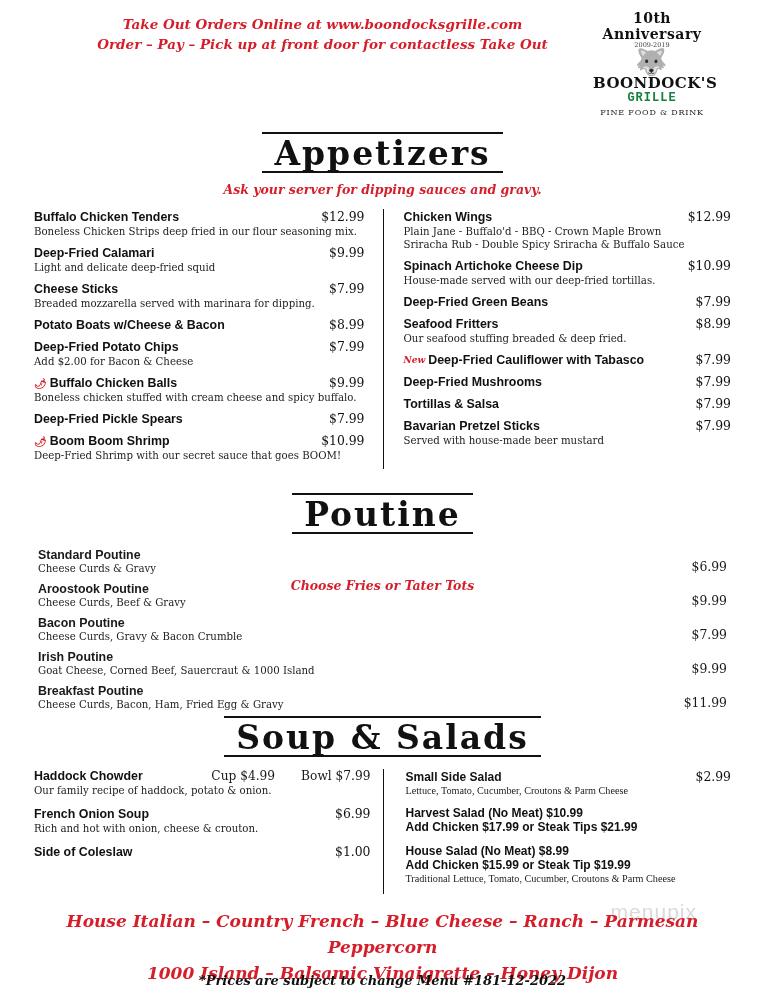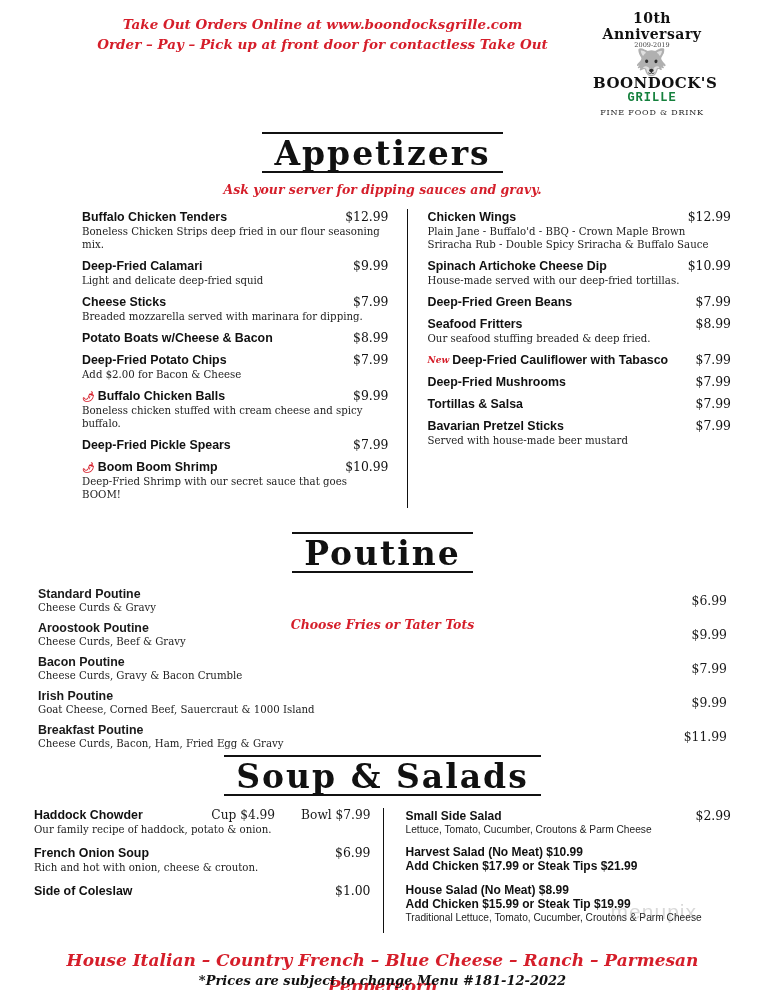--- a/index.html
+++ b/index.html
@@ -129,21 +129,20 @@
     color: #d51e2a;
     font-size: 12.5px;
     margin-top: 9px;
   }
 
   
   .two-col {
     display: flex;
     margin-top: 12px;
     position: relative;
-    margin-left: 48px;
   }
   .col {
     width: 50%;
     box-sizing: border-box;
   }
   .col.left { padding-right: 18px; }
   .col.right { padding-left: 20px; border-left: 1px solid #111; }
 
   .item { margin-bottom: 7px; }
   .item-row {
@@ -197,21 +196,21 @@
     font-family: "DejaVu Serif", serif;
     font-style: italic;
     font-weight: bold;
     color: #d51e2a;
     font-size: 12.5px;
     white-space: nowrap;
   }
   .poutine-item {
     display: flex;
     justify-content: space-between;
-    align-items: center;
+    align-items: flex-end;
     margin-bottom: 8px;
     padding: 0 4px;
   }
   .poutine-left {}
   .poutine-name {
     font-weight: bold;
     font-size: 12.4px;
   }
   .poutine-desc {
     font-family: "DejaVu Serif", serif;
@@ -244,21 +243,21 @@
     display: flex;
     gap: 26px;
   }
   .salad-block { margin-bottom: 10px; }
   .salad-line {
     font-weight: bold;
     font-size: 12px;
     color: #111;
   }
   .salad-desc {
-    font-family: Liberation Sans, sans-serif;
+    font-family: Liberation Serif, serif;
     font-size: 10.2px;
     color: #222;
     margin-top: 1px;
   }
 
   
   .dressings {
     text-align: center;
     margin-top: 14px;
   }

